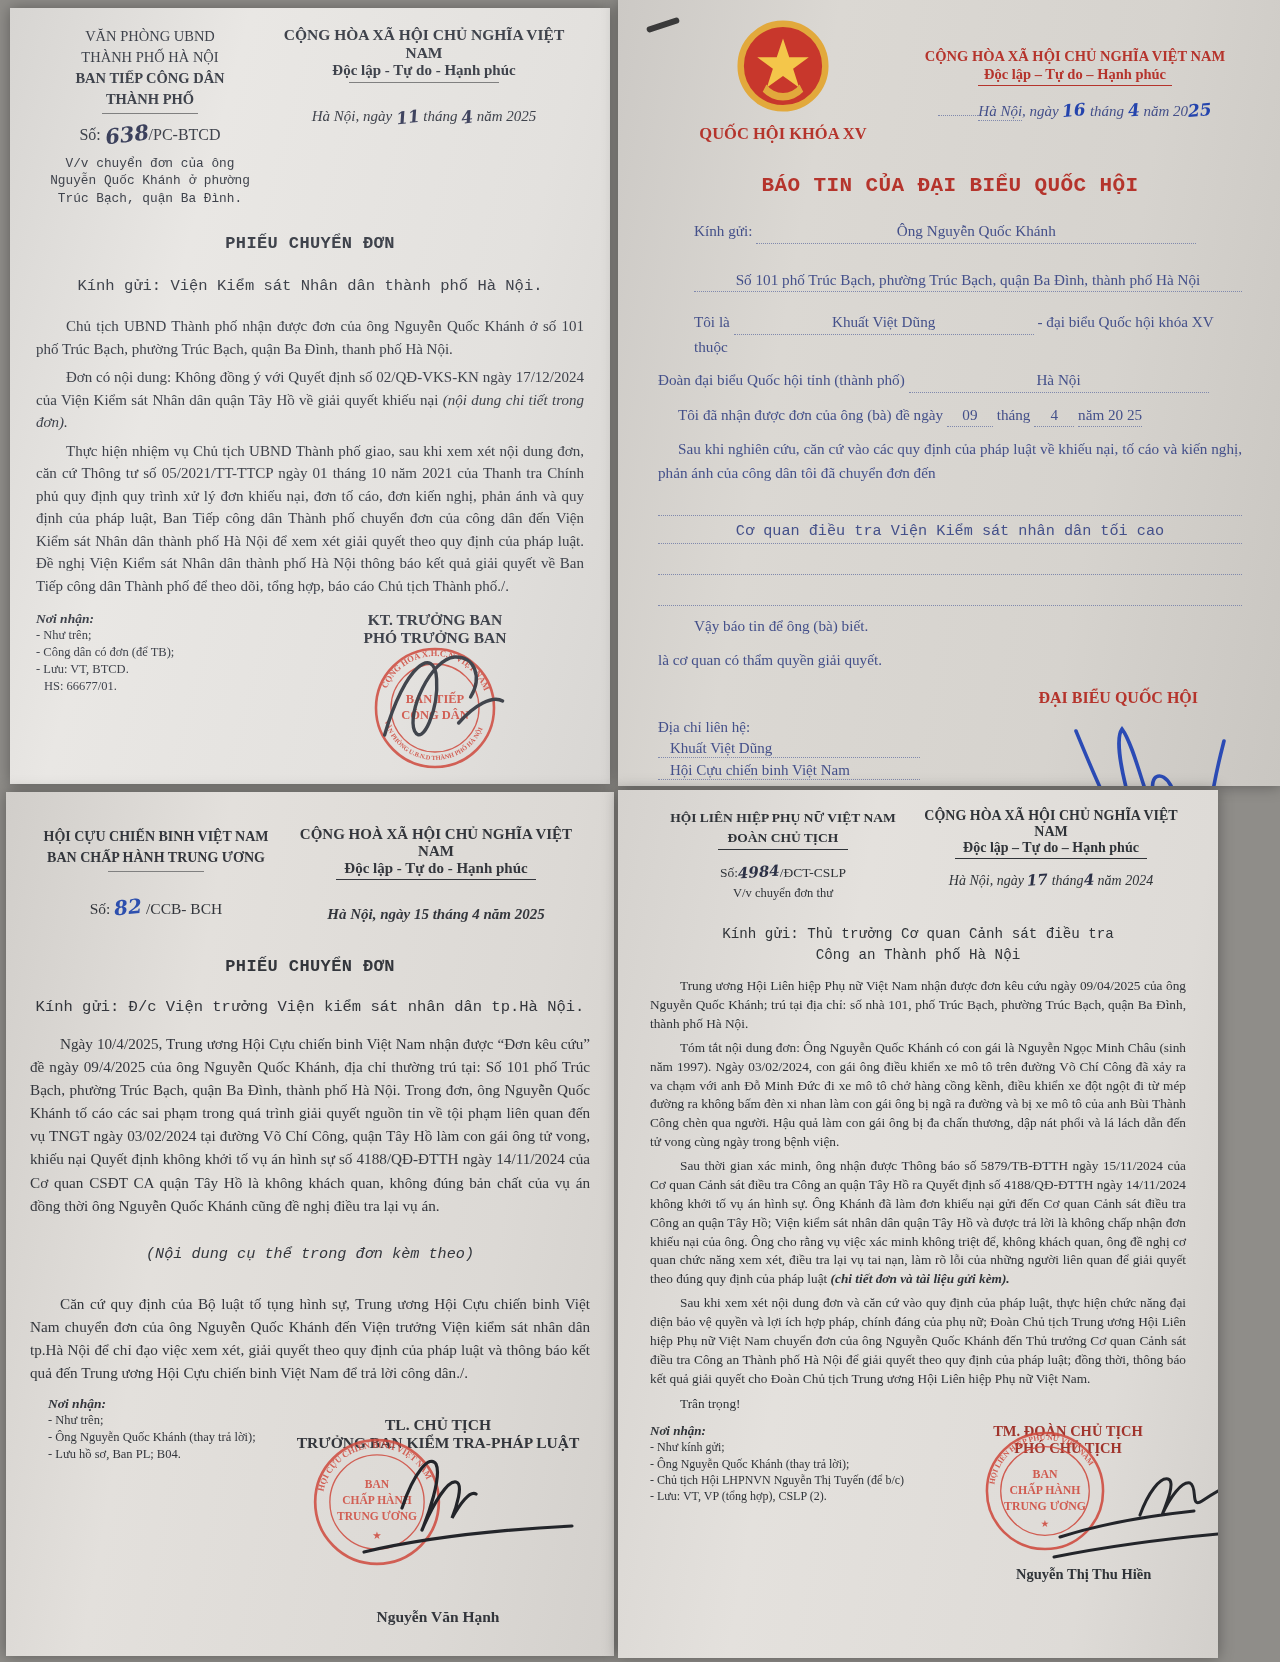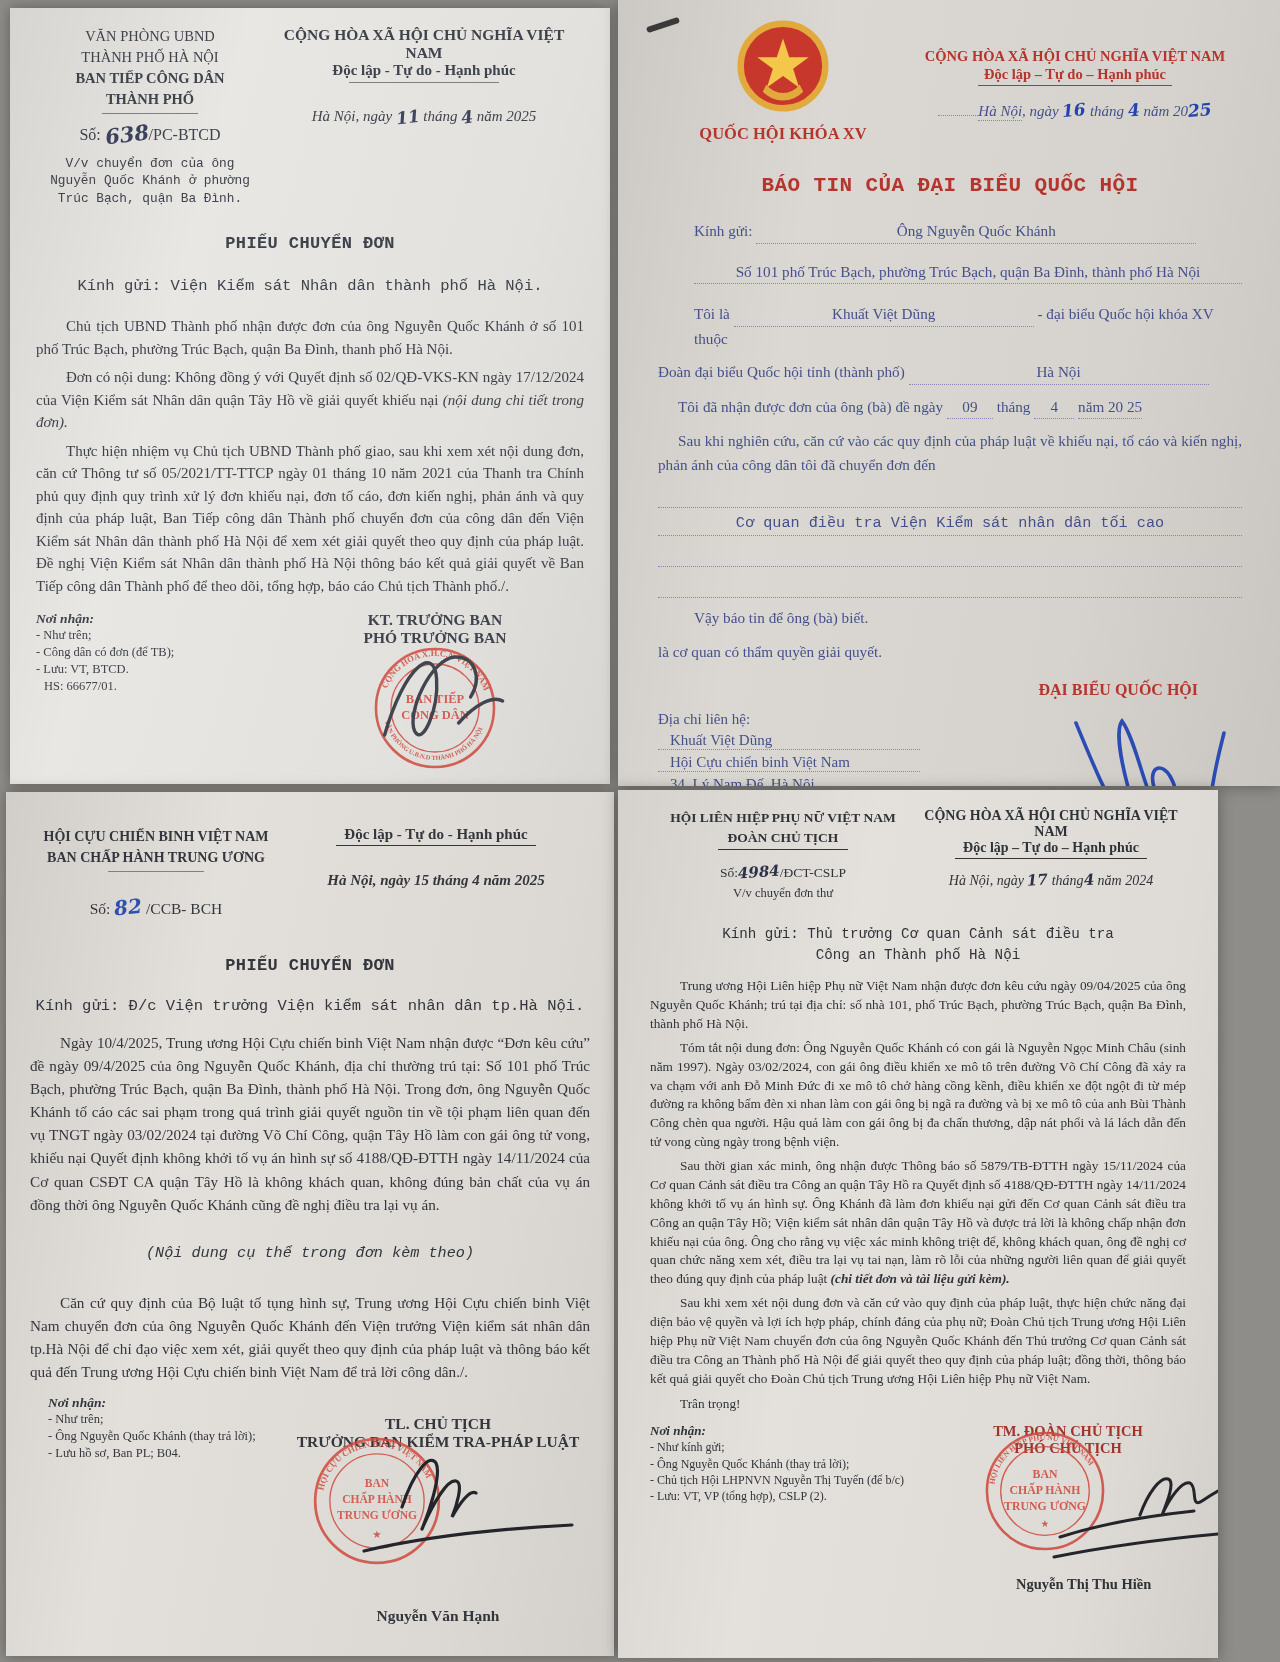--- a/index.html
+++ b/index.html
@@ -128,21 +128,21 @@
         <span>tháng</span>
         <span class="hw hwB">4</span>
         <span>năm 20</span><span class="hw hwB">25</span>
       </div>
     </div>
   </div>
 
   <div class="ctr doc-title" style="font-size:21px;color:#b5342c;margin-top:30px;">BÁO TIN CỦA ĐẠI BIỂU QUỐC HỘI</div>
 
   <div style="font-size:15.2px;line-height:1.55;margin-top:22px;">
-    <div style="margin:0 0 16px 36px;">
+    <div style="margin:0 0 24px 36px;">
       <span>Kính gửi:</span>
       <span class="fill" style="min-width:440px;">Ông Nguyễn Quốc Khánh</span>
     </div>
     <div class="fill" style="margin:0 0 18px 36px;display:block;text-align:center;">Số 101 phố Trúc Bạch, phường Trúc Bạch, quận Ba Đình, thành phố Hà Nội</div>
     <div style="margin:0 0 10px 36px;">
       <span>Tôi là</span>
       <span class="fill" style="min-width:300px;">Khuất Việt Dũng</span>
       <span>- đại biểu Quốc hội khóa XV thuộc</span>
     </div>
     <div style="margin:0 0 10px 0;">
@@ -187,20 +187,21 @@
       <div class="b">HỘI CỰU CHIẾN BINH VIỆT NAM</div>
       <div class="b">BAN CHẤP HÀNH TRUNG ƯƠNG</div>
       <hr class="shortline">
       <div style="font-size:15.5px;margin-top:20px;">
         <span>Số:</span>
         <span class="hw hwC">82</span>
         <span>/CCB- BCH</span>
       </div>
     </div>
     <div class="hcol" style="flex:1;font-size:15px;">
+      <div class="b">CỘNG HOÀ XÃ HỘI CHỦ NGHĨA VIỆT NAM</div>
       <div class="b" style="border-bottom:1.3px solid #33363c;display:inline-block;padding:0 8px 2px;">Độc lập - Tự do - Hạnh phúc</div>
       <div class="i b" style="margin-top:26px;font-size:15px;">Hà Nội, ngày 15 tháng 4 năm 2025</div>
     </div>
   </div>
 
   <div class="ctr doc-title" style="font-size:17px;margin-top:34px;">PHIẾU CHUYỂN ĐƠN</div>
 
   <div class="ctr" style="font-size:15.5px;margin-top:22px;">Kính gửi: Đ/c Viện trưởng Viện kiểm sát nhân dân tp.Hà Nội.</div>
 
   <div style="font-size:15.2px;line-height:1.52;margin-top:16px;">
@@ -289,16 +290,16 @@
         <path id="arcD1" d="M 63 63 m -52 0 a 52 52 0 1 1 104 0" fill="none"></path>
         <text font-size="7.8" fill="#cf4a3e" font-weight="bold"><textPath href="#arcD1" startOffset="4%">HỘI LIÊN HIỆP PHỤ NỮ VIỆT NAM</textPath></text>
         <text x="63" y="50" text-anchor="middle" font-size="12" font-weight="bold" fill="#cf4a3e">BAN</text>
         <text x="63" y="66" text-anchor="middle" font-size="12" font-weight="bold" fill="#cf4a3e">CHẤP HÀNH</text>
         <text x="63" y="82" text-anchor="middle" font-size="12" font-weight="bold" fill="#cf4a3e">TRUNG ƯƠNG</text>
         <text x="63" y="100" text-anchor="middle" font-size="10" fill="#cf4a3e">★</text>
       </svg>
       <svg class="sig" width="230" height="110" viewBox="0 0 230 110" style="left:40%;top:30px;">
         <path d="M16 84 C60 70 112 62 150 58 M96 62 C104 40 116 24 124 26 C132 28 122 52 118 62 C126 44 138 28 146 30 C154 34 146 56 158 48 C170 40 186 30 198 28 M10 104 C70 92 130 84 210 78" fill="none" stroke="#23252a" stroke-width="3" stroke-linecap="round"></path>
       </svg>
-      <div class="b" style="position:absolute;left:28%;bottom:10px;font-size:14.5px;">Nguyễn Thị Thu Hiền</div>
+      <div class="b" style="position:absolute;left:28%;bottom:20px;font-size:14.5px;">Nguyễn Thị Thu Hiền</div>
     </div>
   </div>
 </div>
 
 </body></html>

